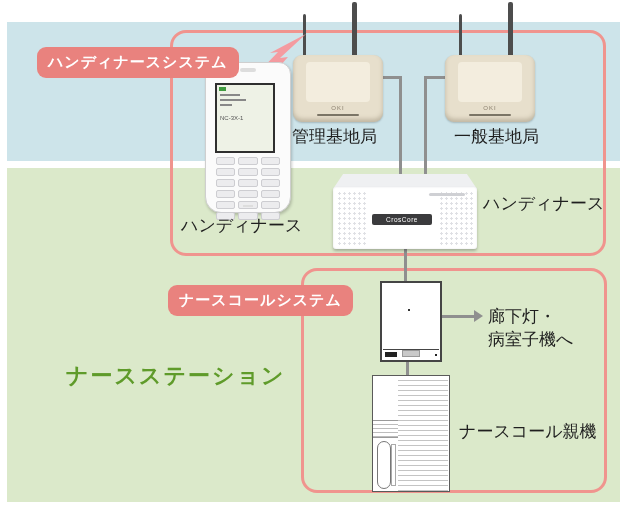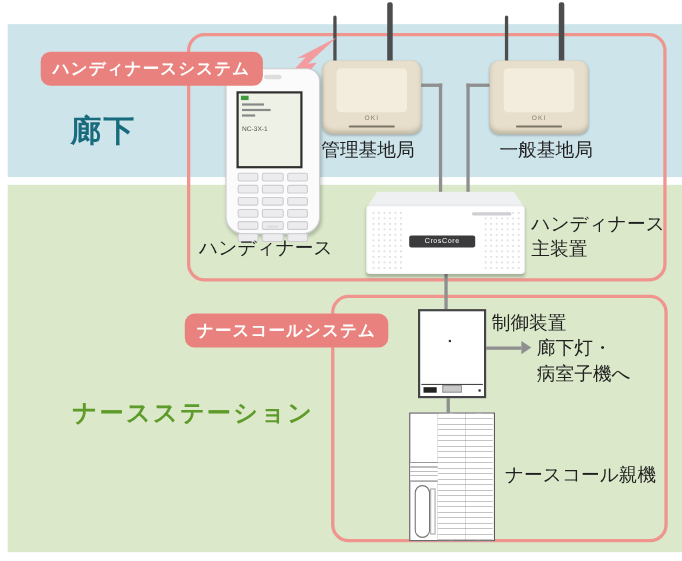--- a/index.html
+++ b/index.html
@@ -185,30 +185,27 @@
         <div class="pu-hline"></div>
       </div>
     </div>
     <div class="pu-col pu-col1"></div>
     <div class="pu-col pu-col2"></div>
   </div>
 
   <div class="pill pill1">ハンディナースシステム</div>
   <div class="pill pill2">ナースコールシステム</div>
 
-  <div class="zone-title t-corridor">廊下</div>
   <div class="zone-title t-nstation">ナースステーション</div>
 
   <div class="lbl" style="left:454px;top:125px;">一般基地局</div>
   <div class="lbl" style="left:292px;top:125px;">管理基地局</div>
   <div class="lbl" style="left:181px;top:214px;">ハンディナース</div>
   <div class="lbl" style="left:483px;top:192px;">
     <span style="display:block;">ハンディナース</span>
-    <span style="display:block;">主装置</span>
-  </div>
-  <div class="lbl" style="left:447px;top:282px;">制御装置</div>
+  </div>
   <div class="lbl" style="left:488px;top:305px;">
     <span style="display:block;">廊下灯・</span>
     <span style="display:block;">病室子機へ</span>
   </div>
   <div class="lbl" style="left:459px;top:420px;">ナースコール親機</div>
 
 </div>
 
 </body></html>

